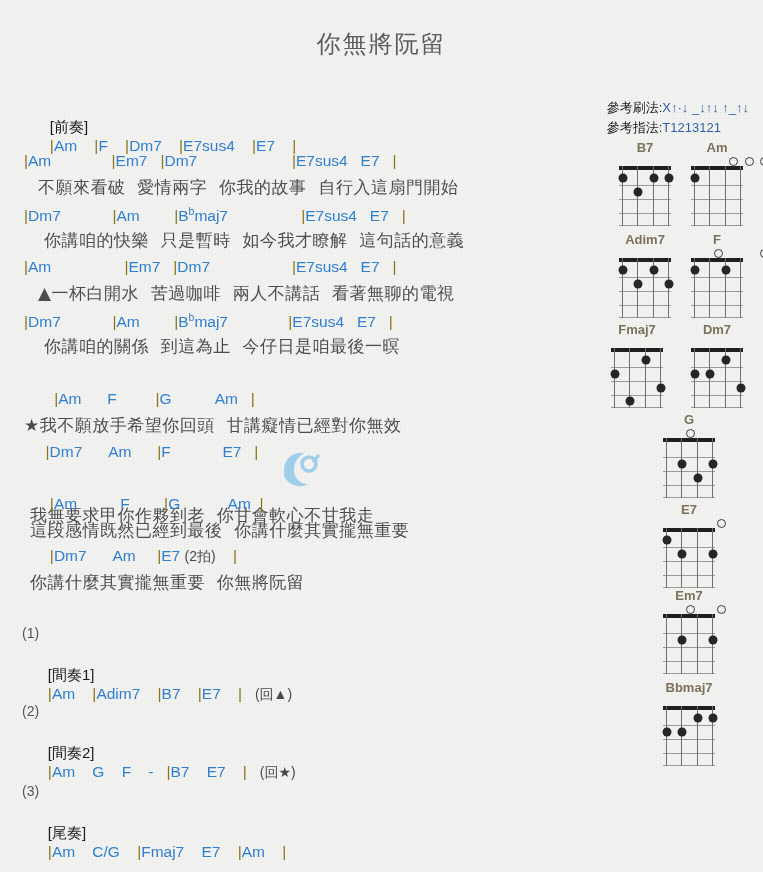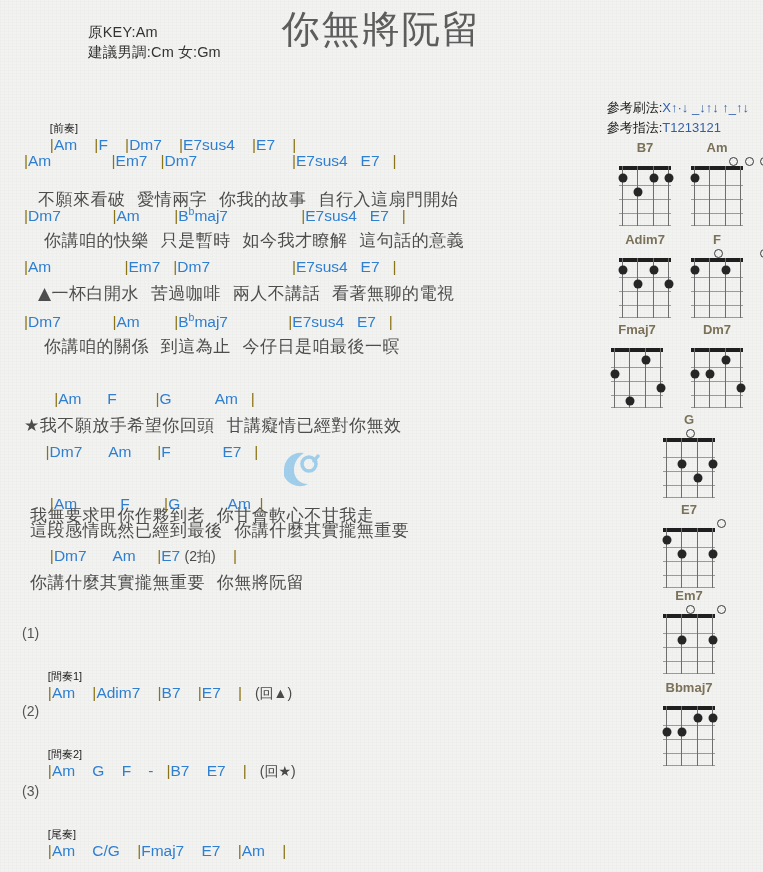--- a/index.html
+++ b/index.html
@@ -24,23 +24,23 @@
 
   
   .key-box{
     position:absolute;left:88px;top:22px;
     font-size:14.5px;line-height:20px;color:#333;
     white-space:nowrap;
   }
   .key-box div{letter-spacing:.2px;}
 
   .song-title{
-    position:absolute;left:0;right:0;top:4px;
+    position:absolute;left:0;right:0;top:28px;
     text-align:center;
-    font-size:38px;
+    font-size:24px;
     color:#5d5d5d;
     font-family:Liberation Sans, sans-serif;
     letter-spacing:2px;
   }
 
   .credits{
     position:absolute;right:18px;top:42px;
     text-align:right;
     font-size:13px;line-height:21px;
     color:#6b6b6b;
@@ -67,21 +67,21 @@
     white-space:pre;
   }
   .lyricline{
     font-size:17px;
     color:#4d4d4d;
     font-family:"DejaVu Sans","Liberation Sans",sans-serif;
     white-space:pre;
     letter-spacing:.5px;
   }
   .bar{color:#8a7316;}
-  .sect{color:#1c1c1c;font-size:11px;}
+  .sect{color:#1c1c1c;font-size:15px;}
   .num{color:#555;font-size:14px;}
   .beat{color:#4a4a4a;font-size:14px;}
   .sup{font-size:10.5px;vertical-align:super;}
 
   
   .watermark{
     position:absolute;
     left:278px;top:440px;
     width:290px;height:90px;
     z-index:3;
@@ -153,24 +153,20 @@
     transform:translate(-50%,-50%);
   }
 </style>
 </head>
 <body>
 
 <div class="paper-texture"></div>
 
 <div class="sheet">
 
-  <div class="key-box">
-    <div>原KEY:Am</div>
-    <div>建議男調:Cm 女:Gm</div>
-  </div>
 
   <div class="song-title">你無將阮留</div>
 
   <div class="credits">
   </div>
 
   <div class="ref-box">
     <div>
       <span class="lbl">參考刷法:</span><span class="val">X↑·↓ _↓↑↓ ↑_↑↓</span>
     </div>
@@ -180,21 +176,21 @@
   </div>
 
   <div class="body-area">
 
     <div class="row chordline" style="left:24px;top:100px;">
       <span class="sect">[前奏]</span>
       <span><span class="bar">|</span>Am&nbsp;&nbsp;&nbsp;&nbsp;<span class="bar">|</span>F&nbsp;&nbsp;&nbsp;&nbsp;<span class="bar">|</span>Dm7&nbsp;&nbsp;&nbsp;&nbsp;<span class="bar">|</span>E7sus4&nbsp;&nbsp;&nbsp;&nbsp;<span class="bar">|</span>E7&nbsp;&nbsp;&nbsp;&nbsp;<span class="bar">|</span></span>
     </div>
 
     <div class="row chordline" style="left:24px;top:152px;"><span class="bar">|</span>Am&nbsp;&nbsp;&nbsp;&nbsp;&nbsp;&nbsp;&nbsp;&nbsp;&nbsp;&nbsp;&nbsp;&nbsp;&nbsp;&nbsp;<span class="bar">|</span>Em7&nbsp;&nbsp;&nbsp;<span class="bar">|</span>Dm7&nbsp;&nbsp;&nbsp;&nbsp;&nbsp;&nbsp;&nbsp;&nbsp;&nbsp;&nbsp;&nbsp;&nbsp;&nbsp;&nbsp;&nbsp;&nbsp;&nbsp;&nbsp;&nbsp;&nbsp;&nbsp;&nbsp;<span class="bar">|</span>E7sus4&nbsp;&nbsp;&nbsp;E7&nbsp;&nbsp;&nbsp;<span class="bar">|</span></div>
-    <div class="row lyricline" style="left:38px;top:188px;">不願來看破  愛情兩字  你我的故事  自行入這扇門開始</div>
+    <div class="row lyricline" style="left:38px;top:176px;">不願來看破  愛情兩字  你我的故事  自行入這扇門開始</div>
 
     <div class="row chordline" style="left:24px;top:205px;"><span class="bar">|</span>Dm7&nbsp;&nbsp;&nbsp;&nbsp;&nbsp;&nbsp;&nbsp;&nbsp;&nbsp;&nbsp;&nbsp;&nbsp;<span class="bar">|</span>Am&nbsp;&nbsp;&nbsp;&nbsp;&nbsp;&nbsp;&nbsp;&nbsp;<span class="bar">|</span>B<span class="sup">b</span>maj7&nbsp;&nbsp;&nbsp;&nbsp;&nbsp;&nbsp;&nbsp;&nbsp;&nbsp;&nbsp;&nbsp;&nbsp;&nbsp;&nbsp;&nbsp;&nbsp;&nbsp;<span class="bar">|</span>E7sus4&nbsp;&nbsp;&nbsp;E7&nbsp;&nbsp;&nbsp;<span class="bar">|</span></div>
     <div class="row lyricline" style="left:38px;top:229px;"> 你講咱的快樂  只是暫時  如今我才瞭解  這句話的意義</div>
 
     <div class="row chordline" style="left:24px;top:258px;"><span class="bar">|</span>Am&nbsp;&nbsp;&nbsp;&nbsp;&nbsp;&nbsp;&nbsp;&nbsp;&nbsp;&nbsp;&nbsp;&nbsp;&nbsp;&nbsp;&nbsp;&nbsp;&nbsp;<span class="bar">|</span>Em7&nbsp;&nbsp;&nbsp;<span class="bar">|</span>Dm7&nbsp;&nbsp;&nbsp;&nbsp;&nbsp;&nbsp;&nbsp;&nbsp;&nbsp;&nbsp;&nbsp;&nbsp;&nbsp;&nbsp;&nbsp;&nbsp;&nbsp;&nbsp;&nbsp;<span class="bar">|</span>E7sus4&nbsp;&nbsp;&nbsp;E7&nbsp;&nbsp;&nbsp;<span class="bar">|</span></div>
     <div class="row lyricline" style="left:38px;top:282px;">▲一杯白開水  苦過咖啡  兩人不講話  看著無聊的電視</div>
 
     <div class="row chordline" style="left:24px;top:311px;"><span class="bar">|</span>Dm7&nbsp;&nbsp;&nbsp;&nbsp;&nbsp;&nbsp;&nbsp;&nbsp;&nbsp;&nbsp;&nbsp;&nbsp;<span class="bar">|</span>Am&nbsp;&nbsp;&nbsp;&nbsp;&nbsp;&nbsp;&nbsp;&nbsp;<span class="bar">|</span>B<span class="sup">b</span>maj7&nbsp;&nbsp;&nbsp;&nbsp;&nbsp;&nbsp;&nbsp;&nbsp;&nbsp;&nbsp;&nbsp;&nbsp;&nbsp;&nbsp;<span class="bar">|</span>E7sus4&nbsp;&nbsp;&nbsp;E7&nbsp;&nbsp;&nbsp;<span class="bar">|</span></div>
     <div class="row lyricline" style="left:38px;top:335px;"> 你講咱的關係  到這為止  今仔日是咱最後一暝</div>
 

